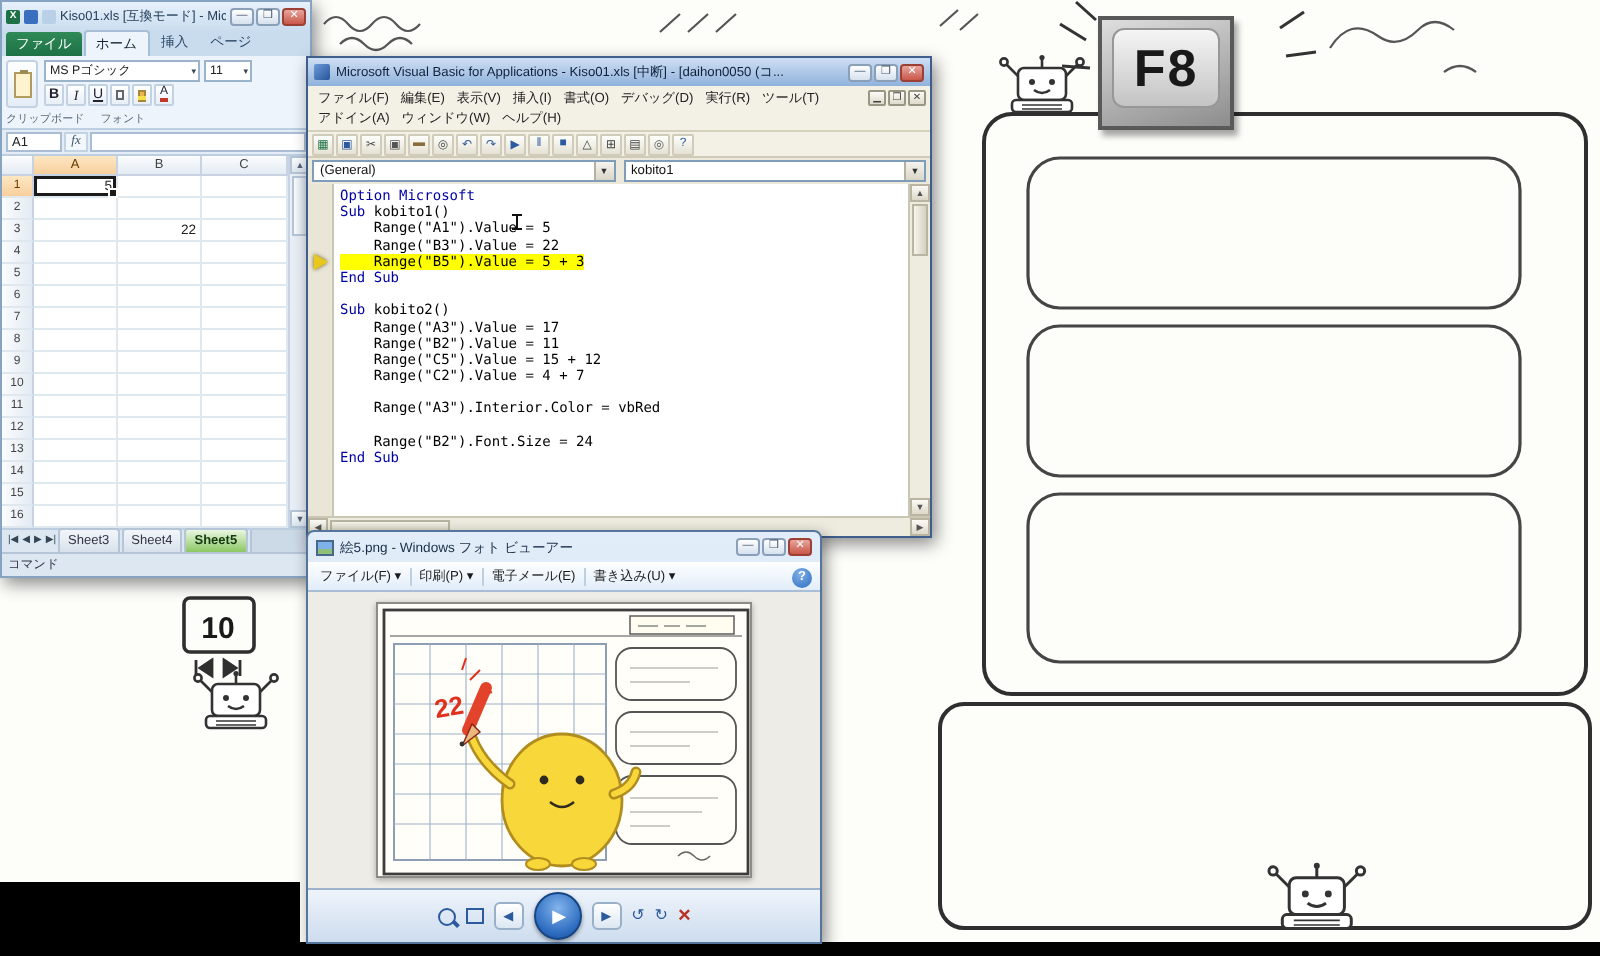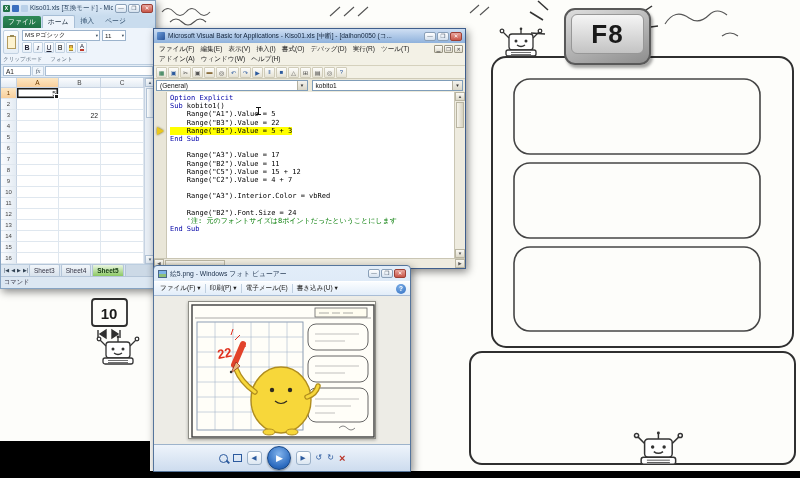--- a/index.html
+++ b/index.html
@@ -4,21 +4,21 @@
 <style>
   *{margin:0;padding:0;box-sizing:border-box}
   html,body{width:800px;height:478px;overflow:hidden;background:#fff;font-family:"Liberation Sans",sans-serif}
   #stage{position:relative;width:800px;height:478px;background:#fdfdfa;overflow:hidden}
 
   
   #comic-bg{position:absolute;left:0;top:0;z-index:0}
   .black-a{position:absolute;left:0;top:441px;width:150px;height:37px;background:#000;z-index:1}
   .black-b{position:absolute;left:0;top:471px;width:800px;height:7px;background:#000;z-index:1}
 
-  #f8key{position:absolute;left:564px;top:8px;width:87px;height:57px;z-index:1;border-radius:11px;
+  #f8key{position:absolute;left:549px;top:8px;width:68px;height:57px;z-index:1;border-radius:0;
     background:linear-gradient(160deg,#dedede,#8d8d8d);border:2px solid #595959;box-shadow:2px 3px 3px rgba(0,0,0,.35)}
   #f8key .cap{position:absolute;left:5px;right:5px;top:4px;bottom:9px;border-radius:6px;
     background:linear-gradient(#f5f5f5,#c3c3c3);border:1px solid #979797;display:flex;align-items:center;justify-content:center;
     font-size:26px;font-weight:bold;color:#191919;letter-spacing:1px}
 
   
   .win{position:absolute;box-shadow:2px 3px 8px rgba(0,0,0,.45)}
   .winbtns{display:flex;gap:1px;margin-left:auto}
   .wbtn{width:12px;height:9px;border:1px solid #8aa0b8;border-radius:2px;background:linear-gradient(#ffffff,#d5e1ee);
     font-size:5.5px;line-height:7px;text-align:center;color:#456}
@@ -478,36 +478,36 @@
       <div class="vb-combo">
         <span>kobito1</span>
         <span class="arr">▼</span>
       </div>
     </div>
     <div class="vb-codewrap">
       <div class="vb-margin">
           <div class="exec-arrow" style="top: 35.3px;"></div>
         </div>
       <div class="vb-code">
-          <div class="code-line"><span class="code-text"><span class="c-kw">Option Explicit</span></span></div>
+          <div class="code-line"><span class="code-text"><span class="c-kw">Option Microsoft</span></span></div>
           <div class="code-line"><span class="code-text"><span class="c-kw">Sub</span><span class="c-pl"> kobito1()</span></span></div>
           <div class="code-line"><span class="code-text"><span class="c-pl">    Range("A1").Value = 5</span></span></div>
           <div class="code-line"><span class="code-text"><span class="c-pl">    Range("B3").Value = 22</span></span></div>
           <div class="code-line"><span class="code-text hl"><span class="c-pl">    Range("B5").Value = 5 + 3</span></span></div>
           <div class="code-line"><span class="code-text"><span class="c-kw">End Sub</span></span></div>
           <div class="code-line"><span class="code-text"> </span></div>
+          <div class="code-line"><span class="code-text"><span class="c-kw">Sub</span><span class="c-pl"> kobito2()</span></span></div>
           <div class="code-line"><span class="code-text"><span class="c-pl">    Range("A3").Value = 17</span></span></div>
           <div class="code-line"><span class="code-text"><span class="c-pl">    Range("B2").Value = 11</span></span></div>
           <div class="code-line"><span class="code-text"><span class="c-pl">    Range("C5").Value = 15 + 12</span></span></div>
           <div class="code-line"><span class="code-text"><span class="c-pl">    Range("C2").Value = 4 + 7</span></span></div>
           <div class="code-line"><span class="code-text"> </span></div>
           <div class="code-line"><span class="code-text"><span class="c-pl">    Range("A3").Interior.Color = vbRed</span></span></div>
           <div class="code-line"><span class="code-text"> </span></div>
           <div class="code-line"><span class="code-text"><span class="c-pl">    Range("B2").Font.Size = 24</span></span></div>
-          <div class="code-line"><span class="code-text"><span class="c-cm">    '注: 元のフォントサイズは8ポイントだったということにします</span></span></div>
           <div class="code-line"><span class="code-text"><span class="c-kw">End Sub</span></span></div>
         </div>
       <div class="ibeam"></div>
       <div class="vb-vscroll">
         <div class="vsc-btn">▲</div>
         <div class="vsc-thumb"></div>
         <div style="flex:1"></div>
         <div class="vsc-btn">▼</div>
       </div>
     </div>

